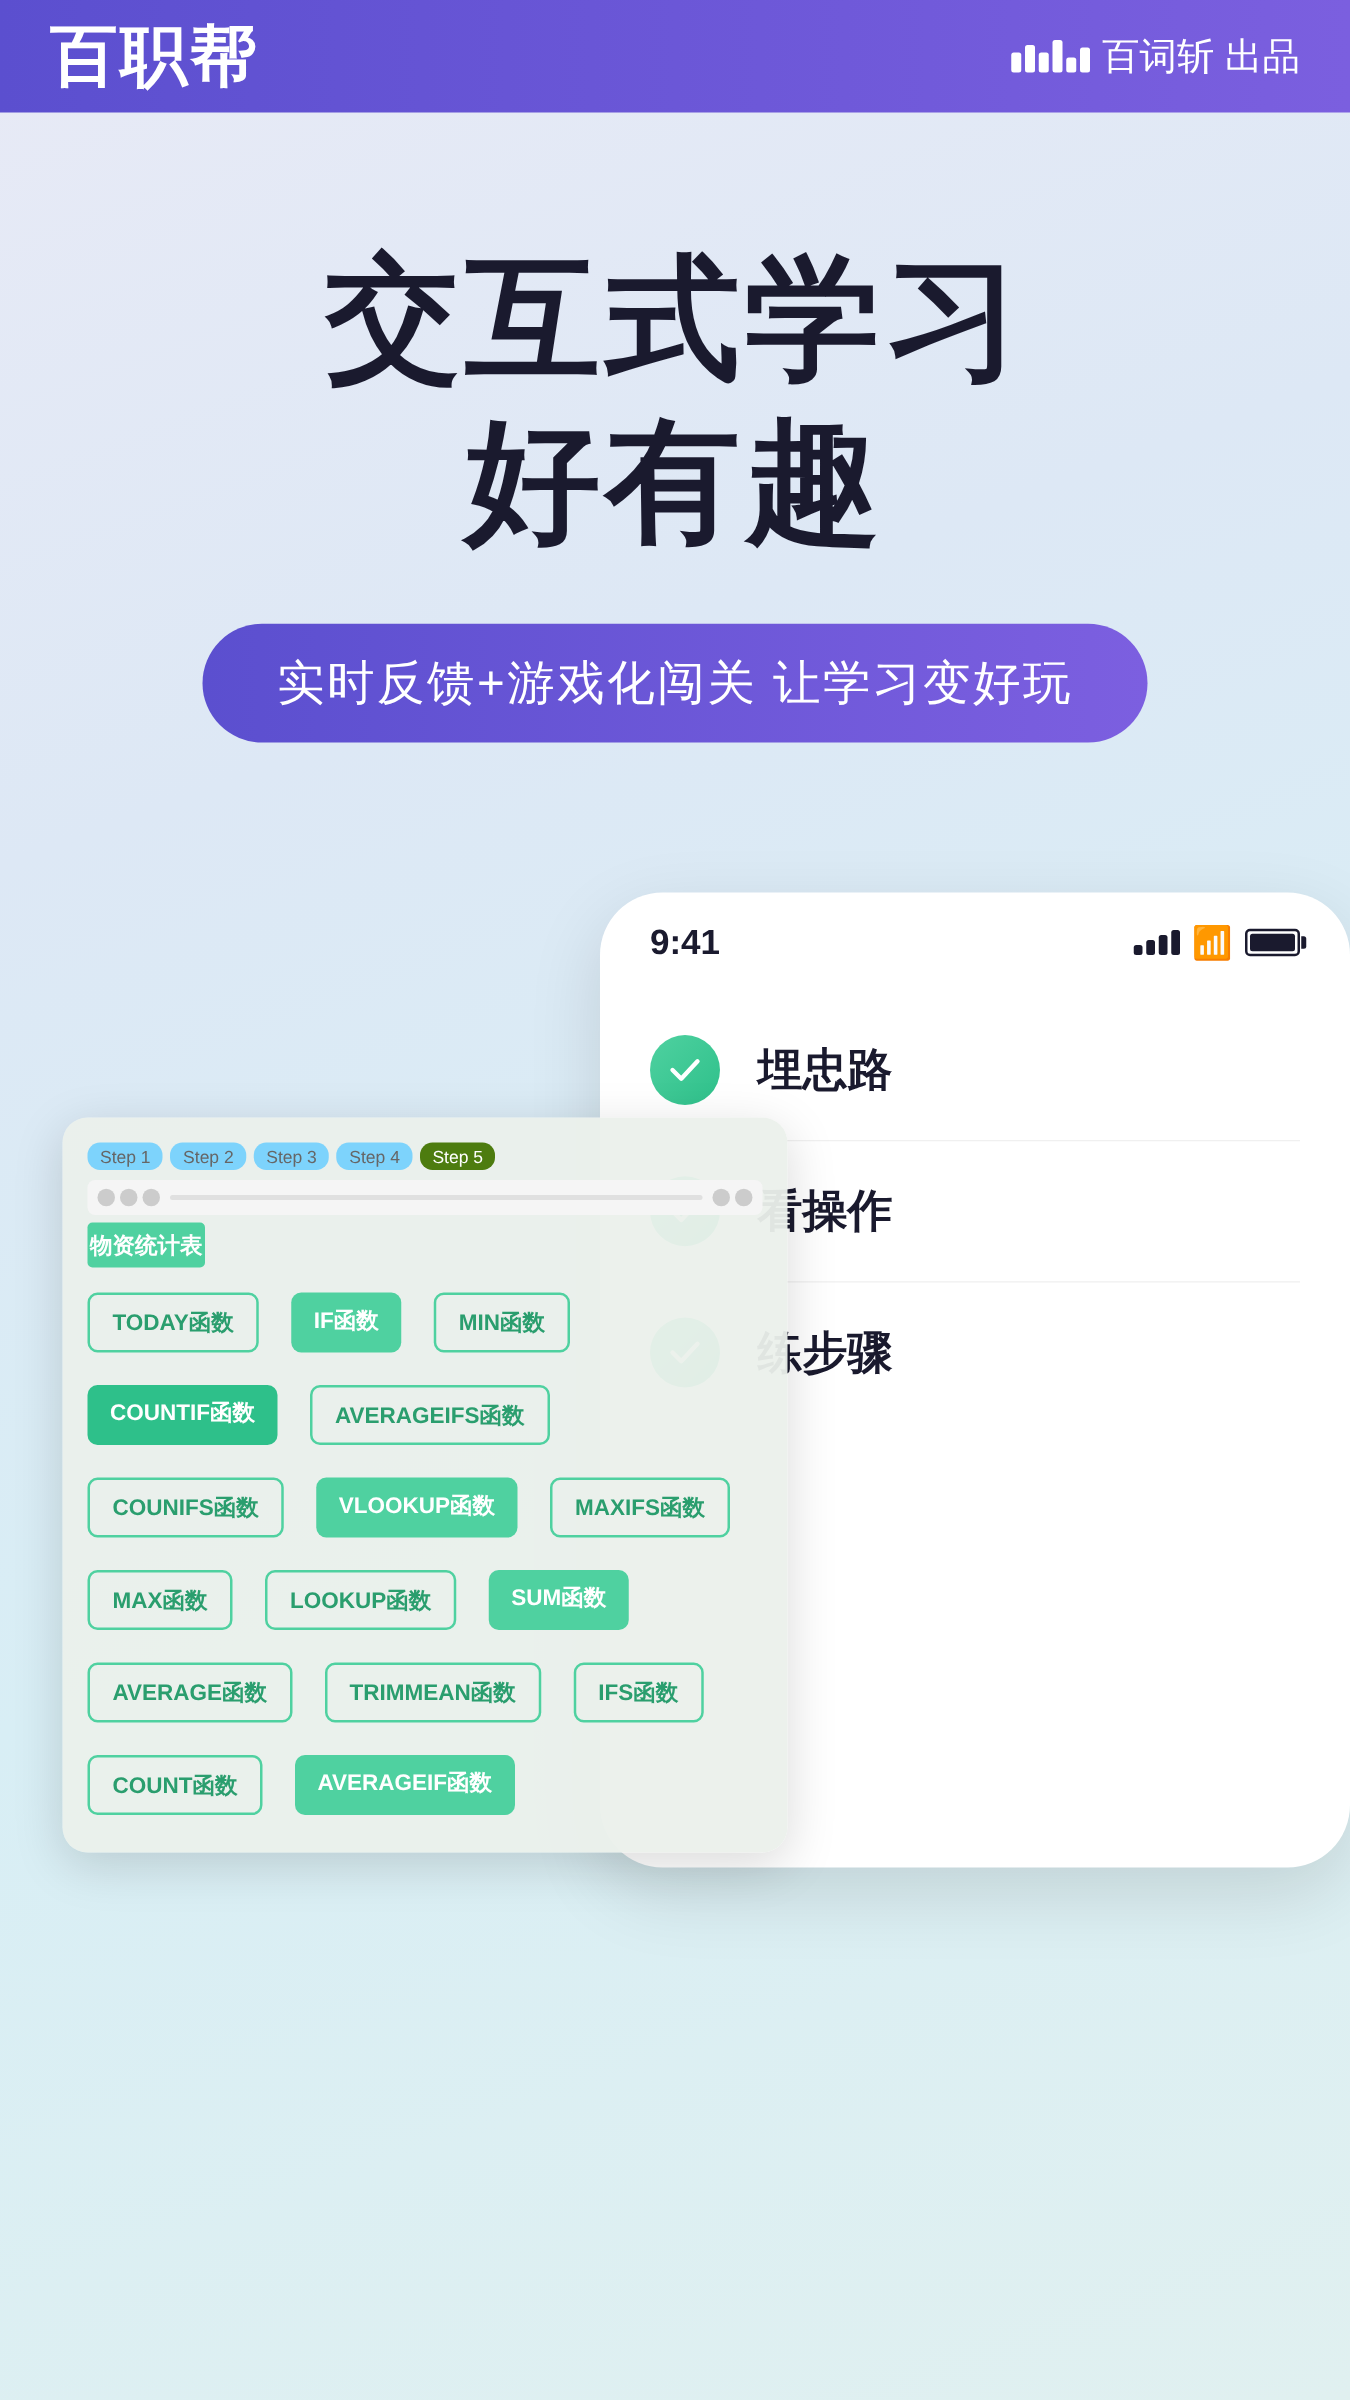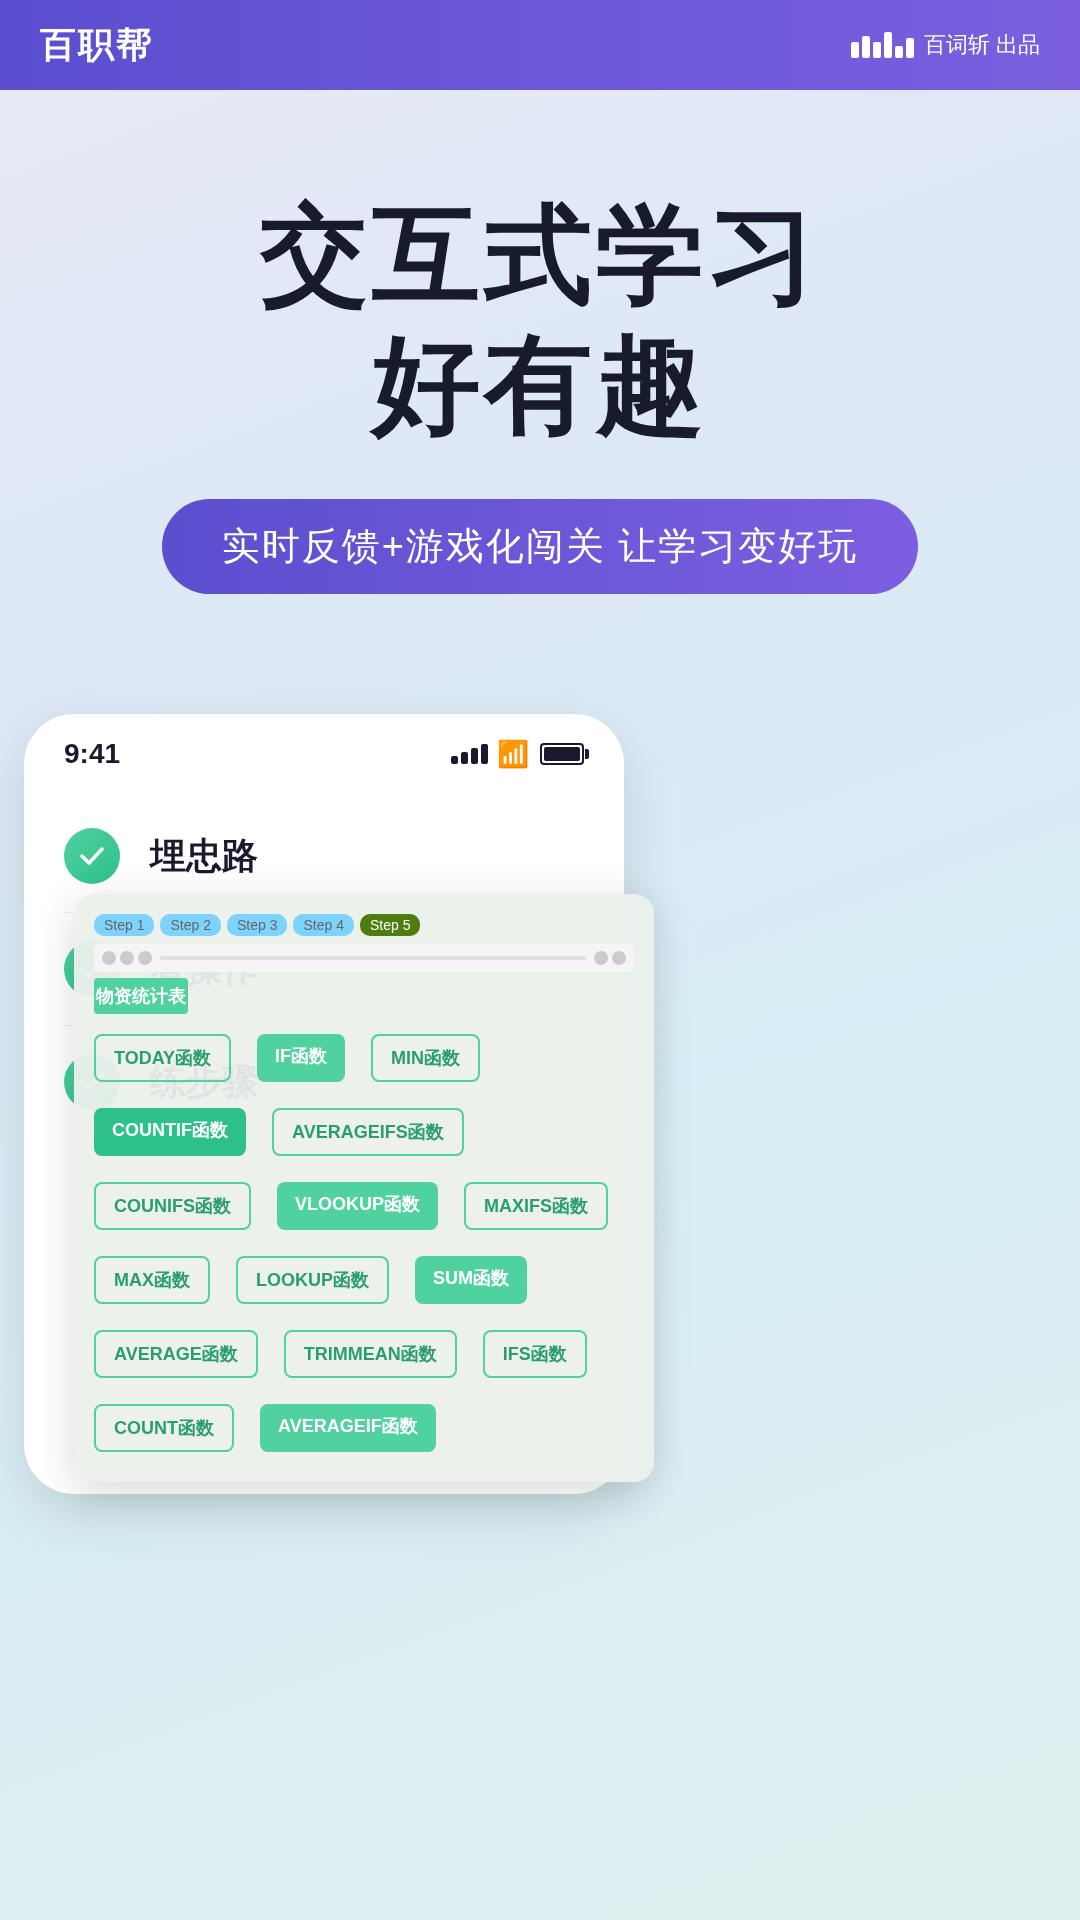--- a/index.html
+++ b/index.html
@@ -17,30 +17,30 @@
       width: 100%;
       height: 90px;
       background: linear-gradient(90deg, #5b4fcf 0%, #7b5fdf 100%);
       display: flex;
       align-items: center;
       justify-content: space-between;
       padding: 0 40px;
     }
     .header-logo {
       color: #fff;
-      font-size: 36px;
+      font-size: 54px;
       font-weight: 700;
       letter-spacing: 2px;
     }
     .header-brand {
       display: flex;
       align-items: center;
       gap: 10px;
       color: #fff;
-      font-size: 22px;
+      font-size: 30px;
     }
     .header-brand-icon {
       display: flex;
       gap: 3px;
       align-items: center;
     }
     .brand-bar {
       width: 8px;
       background: #fff;
       border-radius: 2px;
@@ -66,25 +66,24 @@
       font-size: 38px;
       font-weight: 500;
       padding: 22px 60px;
       border-radius: 60px;
       letter-spacing: 2px;
     }
 
     
     .phone-card-container {
       display: flex;
-      justify-content: flex-start;
+      justify-content: flex-end;
       margin-top: 60px;
       position: relative;
       height: 780px;
-      margin-left: 24px;
     }
     .phone-card {
       width: 600px;
       background: #fff;
       border-radius: 50px;
       box-shadow: 0 20px 60px rgba(0,0,0,0.12);
       overflow: hidden;
       position: relative;
       z-index: 2;
     }

